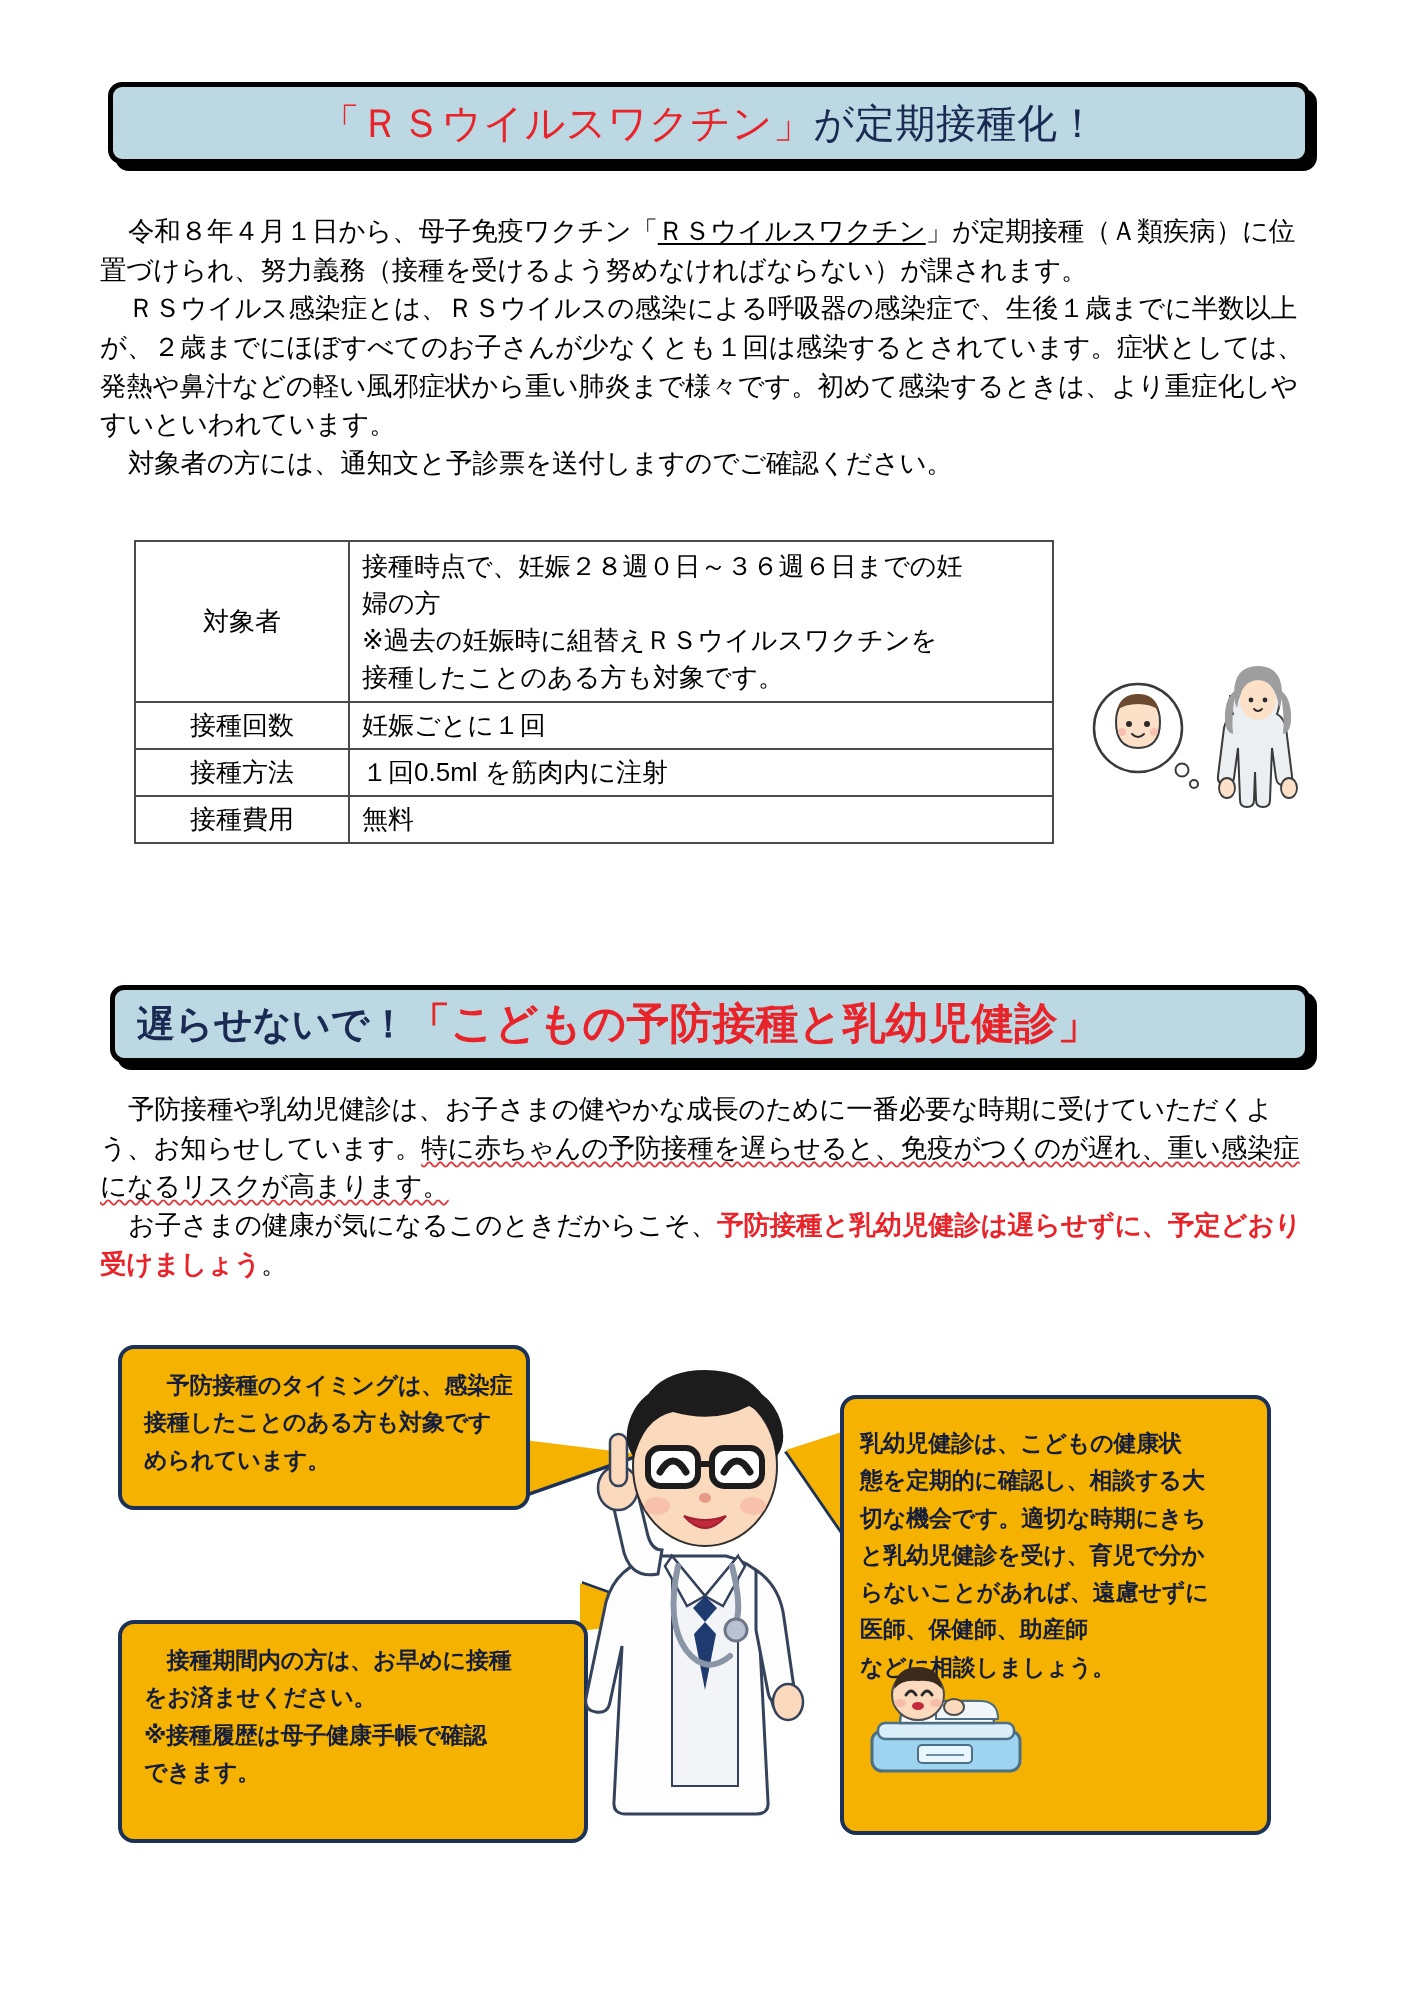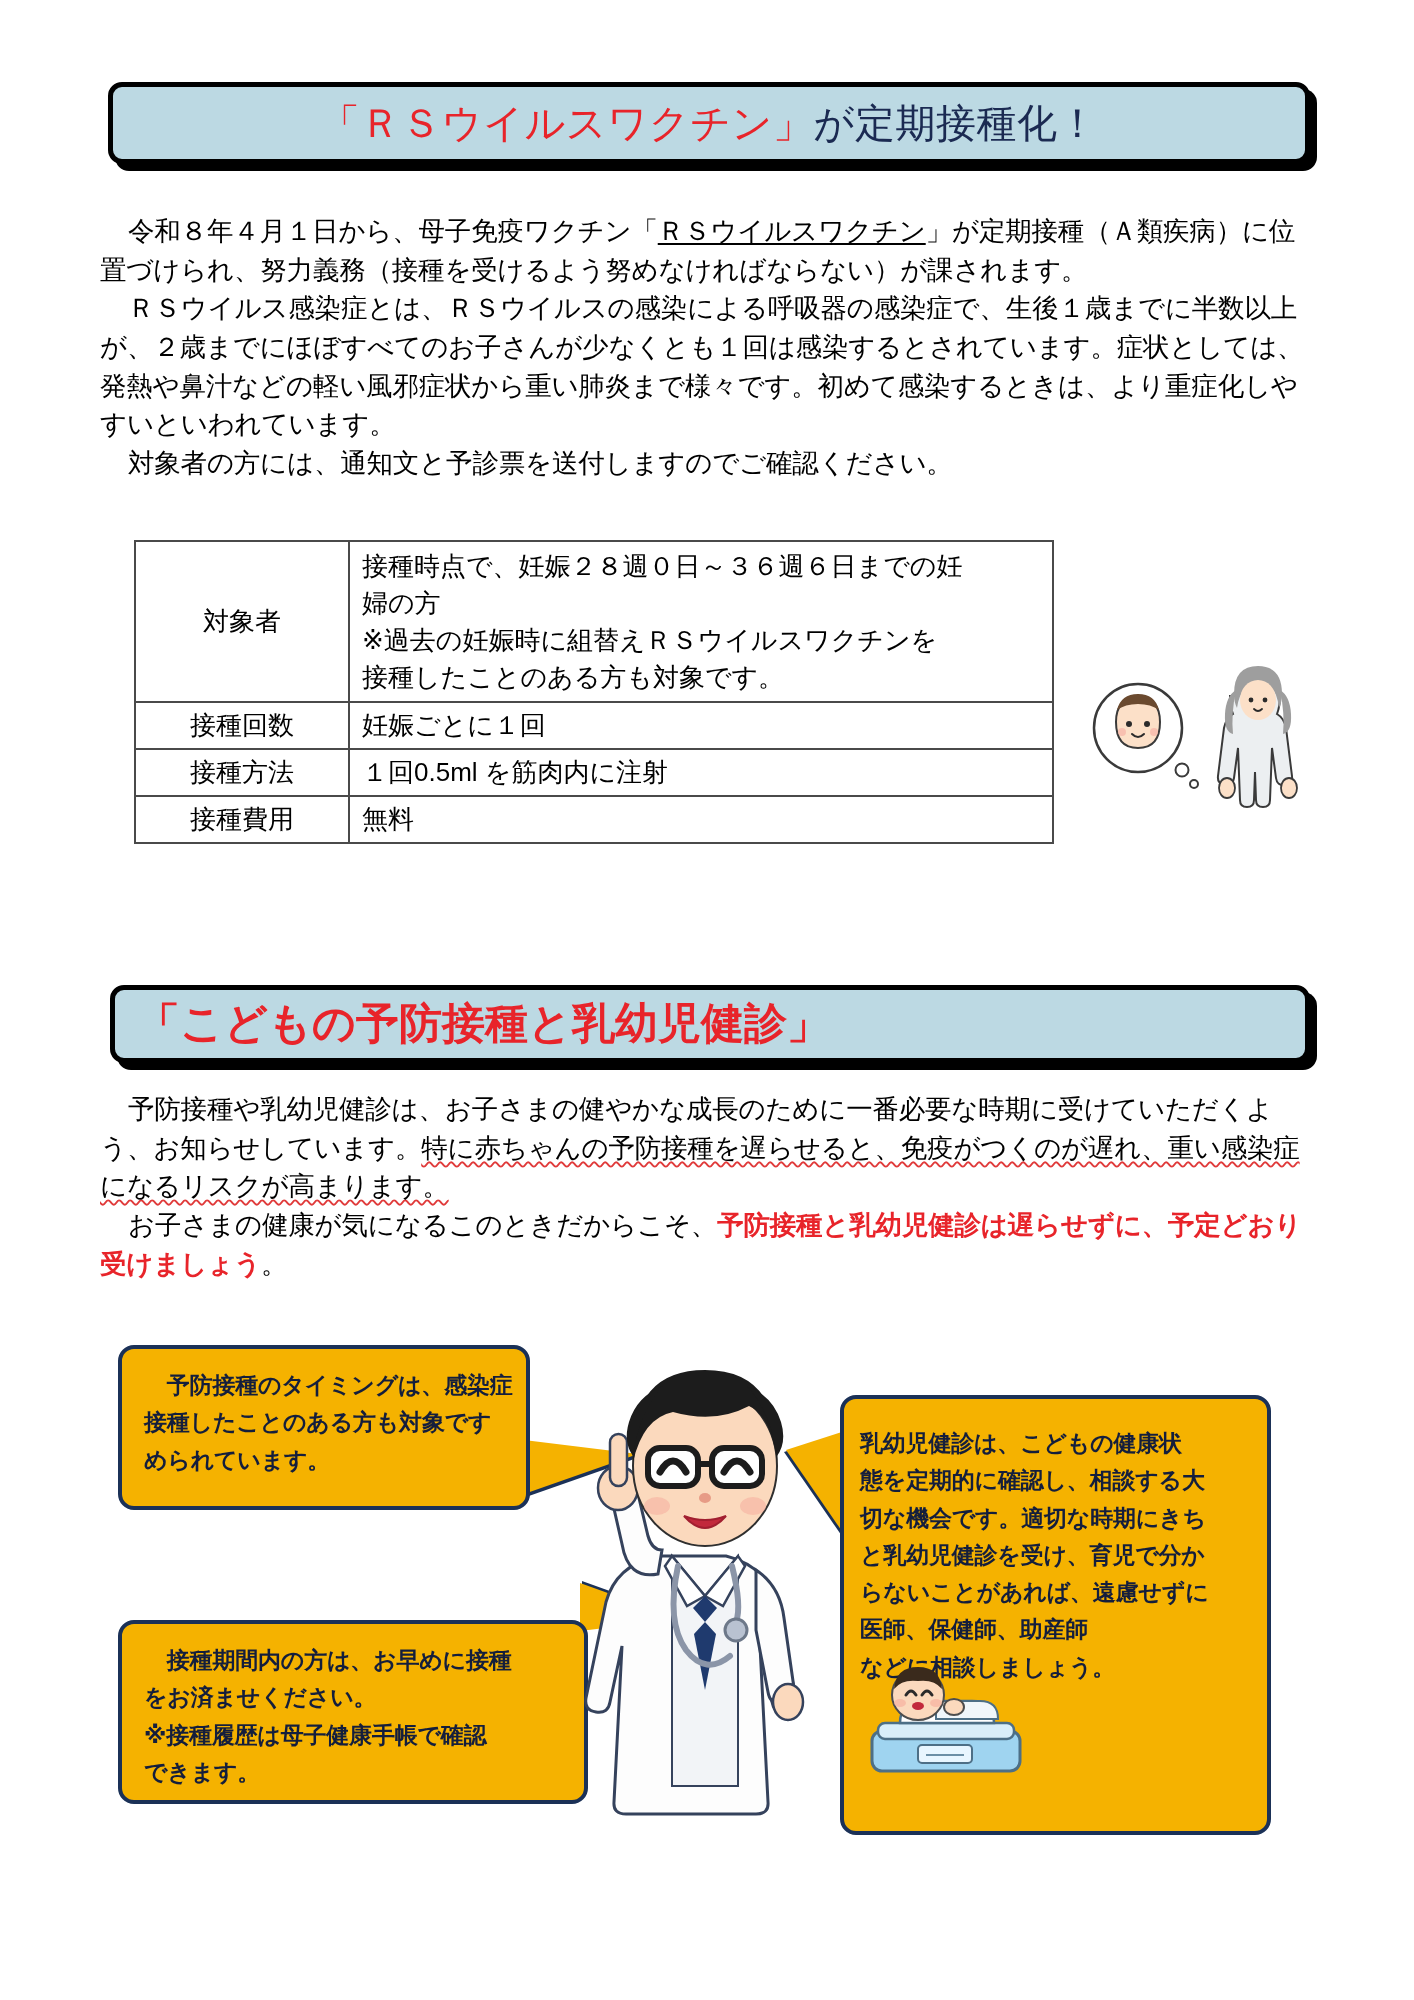--- a/index.html
+++ b/index.html
@@ -137,21 +137,21 @@
     border: 4px solid #1b3157;
     border-radius: 16px;
     color: #141e3c;
     font-weight: bold;
     font-size: 23px;
     line-height: 1.62;
     padding: 18px 20px 18px 22px;
     letter-spacing: -0.2px;
   }
   .bubble-tl { left: 118px; top: 1345px; width: 412px; height: 165px; }
-  .bubble-bl { left: 118px; top: 1620px; width: 470px; height: 184px; }
+  .bubble-bl { left: 118px; top: 1620px; width: 470px; height: 223px; }
   .bubble-r  { left: 840px; top: 1395px; width: 431px; height: 440px;
                 text-align: left; padding: 26px 16px; }
 
   .bubble .line { display: block; white-space: nowrap; }
   .bubble-r .line { white-space: nowrap; }
 
   .tail {
     position: absolute;
     width: 0; height: 0;
   }
@@ -260,20 +260,21 @@
     <ellipse cx="172" cy="40" rx="18" ry="20" fill="#fce0c8"></ellipse>
     <circle cx="165" cy="40" r="2.4" fill="#2b2b2b"></circle>
     <circle cx="179" cy="40" r="2.4" fill="#2b2b2b"></circle>
     <path d="M168 49 q4 4 8 0" fill="none" stroke="#2b2b2b" stroke-width="1.8" stroke-linecap="round"></path>
 
     <ellipse cx="141" cy="128" rx="8" ry="10" fill="#fce0c8" stroke="#3a3a3a" stroke-width="1.8"></ellipse>
     <ellipse cx="203" cy="128" rx="8" ry="10" fill="#fce0c8" stroke="#3a3a3a" stroke-width="1.8"></ellipse>
   </svg>
 
   <div class="banner banner-2">
+    <span class="seg-a">遅らせないで！</span>
       <span class="seg-b">「こどもの予防接種と乳幼児健診」</span>
   </div>
 
   <div class="body-text para-2">
     <p><span class="indent"></span><span>予防接種や乳幼児健診は、お子さまの健やかな成長のために一番必要な時期に受けていただくよう、お知らせしています。</span><span class="wavy-red">特に赤ちゃんの予防接種を遅らせると、免疫がつくのが遅れ、重い感染症になるリスクが高まります。</span></p>
     <p><span class="indent"></span><span>お子さまの健康が気になるこのときだからこそ、</span><span class="red-bold">予防接種と乳幼児健診は遅らせずに、予定どおり受けましょう</span><span>。</span></p>
   </div>
 
   <div class="tail tail-tl"></div>
   <div class="tail tail-bl"></div>

